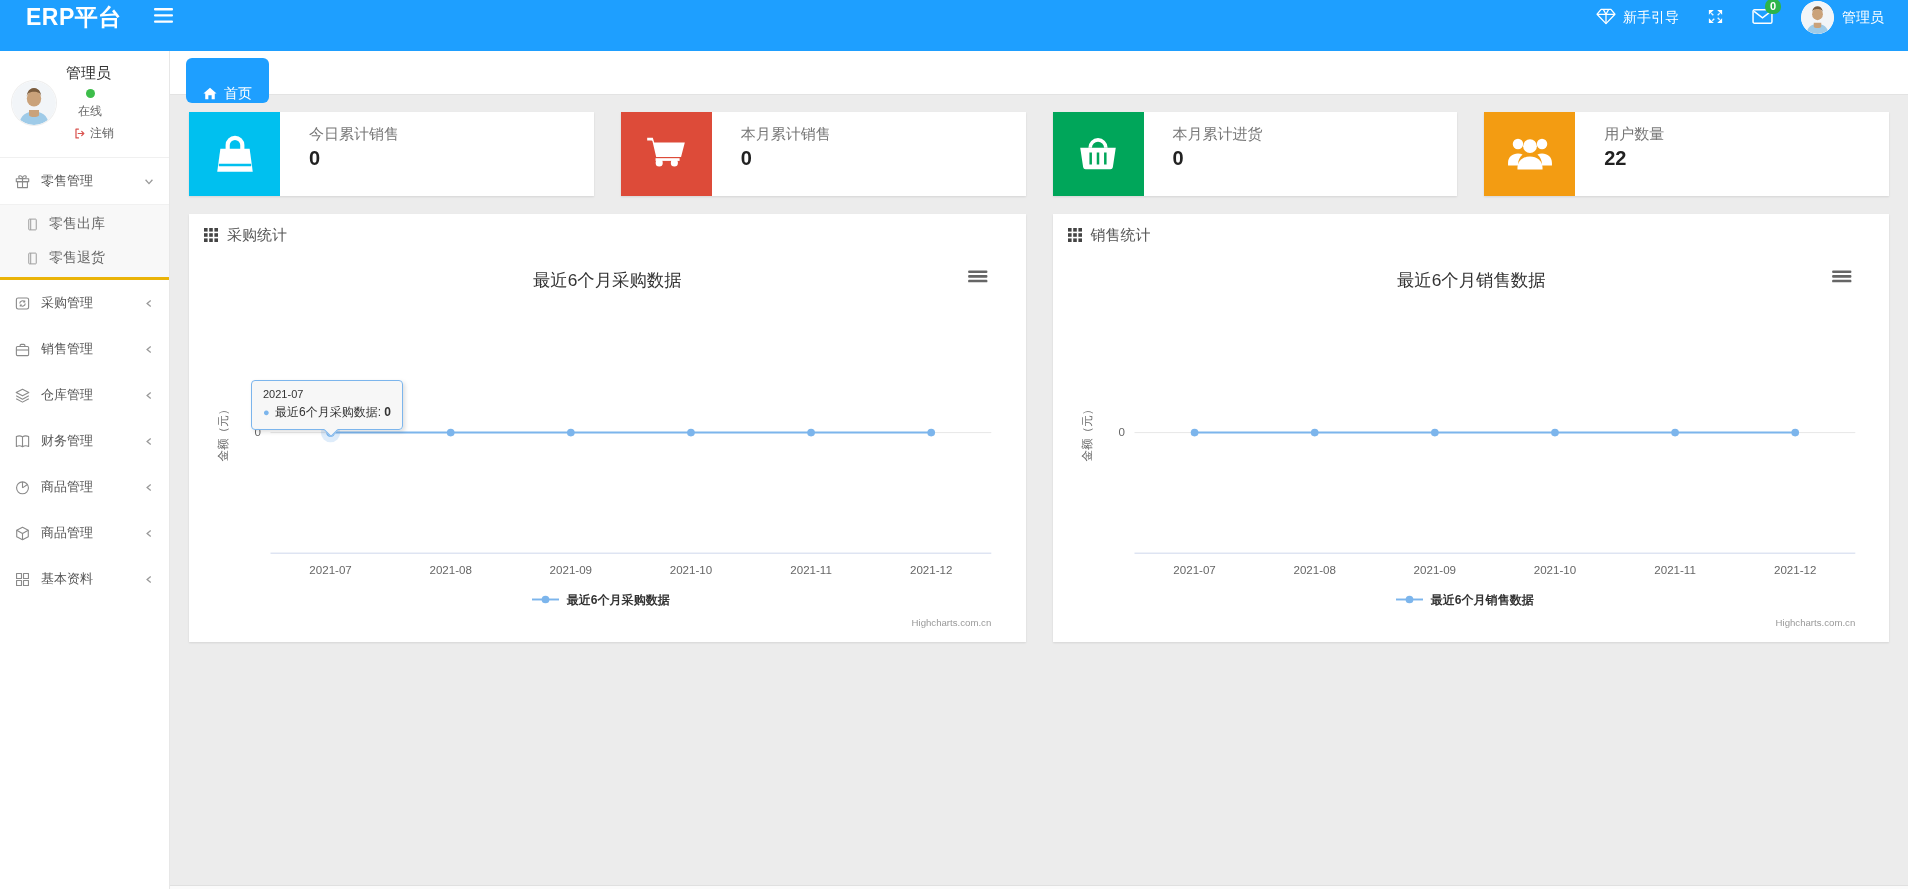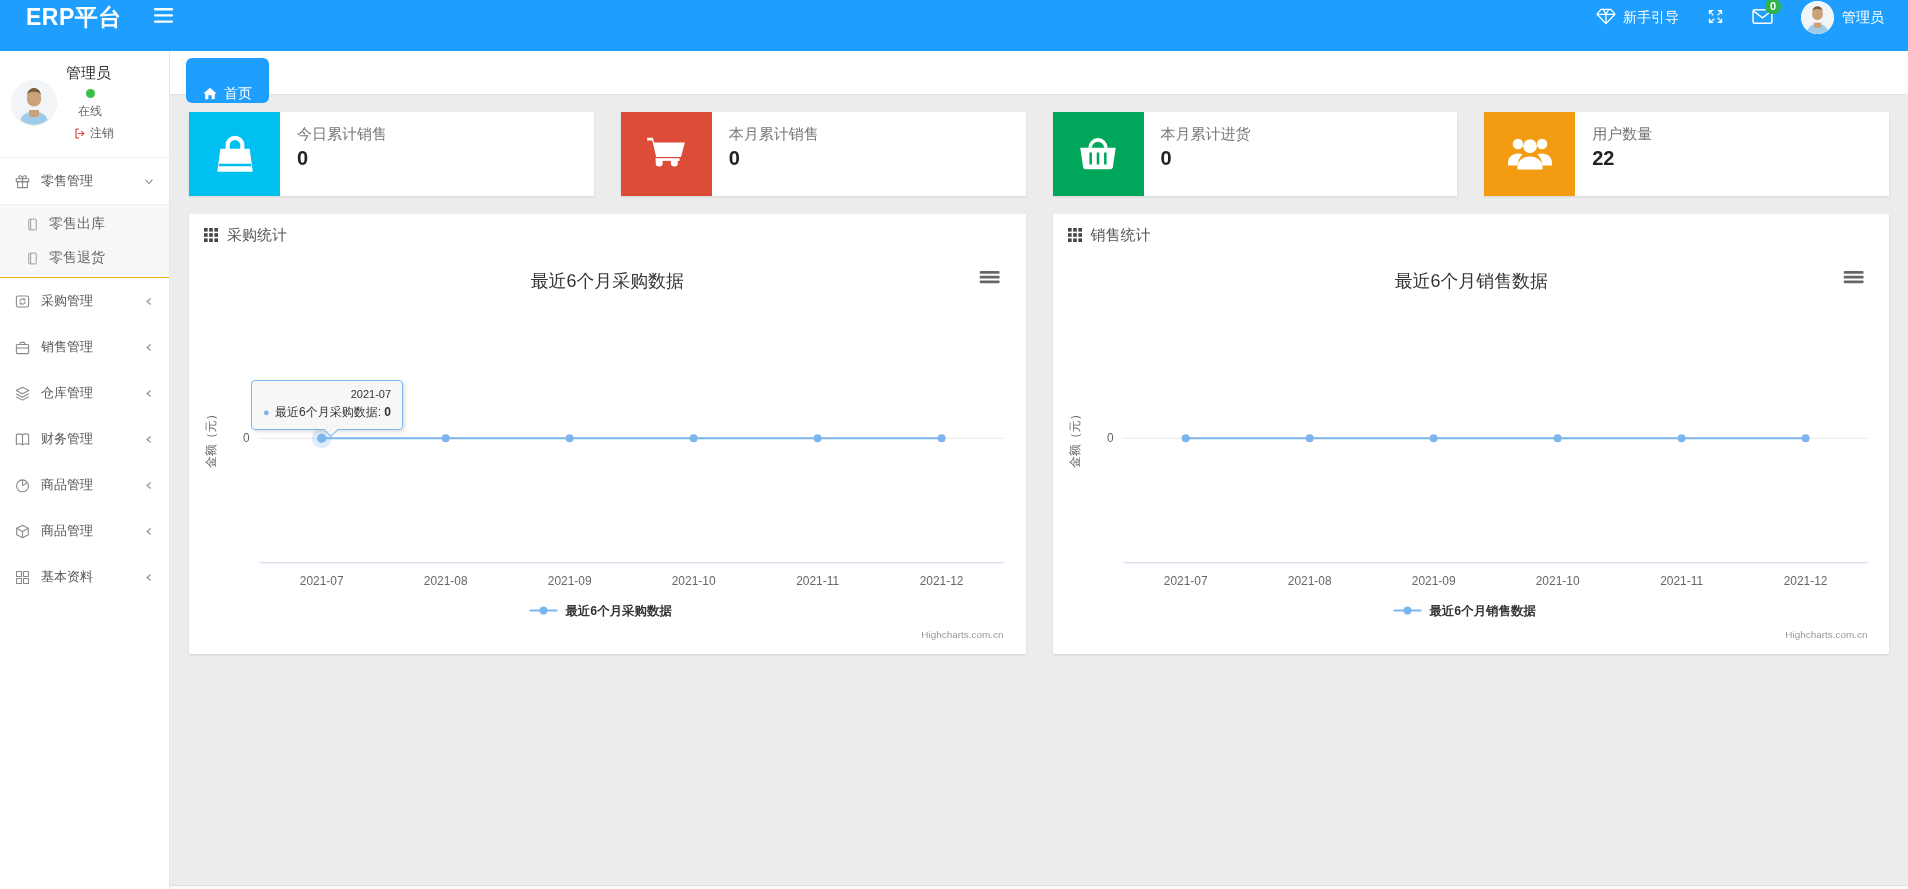--- a/index.html
+++ b/index.html
@@ -29,44 +29,44 @@
   .user-avatar { width:44px; height:44px; border-radius:50%; overflow:hidden; flex:none; box-shadow:0 0 0 1px #eee; }
   .user-name { font-size:15px; color:#333; margin-bottom:6px; }
   .user-meta { font-size:12px; color:#666; display:flex; align-items:center; gap:5px;flex-direction:column; }
   .dot { width:9px; height:9px; border-radius:50%; background:#3dbd4a; display:inline-block; }
   .logout { color:#666; display:flex; align-items:center; gap:4px; margin-left:7px; cursor:pointer; }
   .logout .li { color:#d9534f; display:flex; }
   .menu-item { height:46px; display:flex; align-items:center; gap:10px; padding:0 14px;
                font-size:13px; color:#555; cursor:pointer; }
   .menu-item .mi { color:#8a8a8a; display:flex; flex:none; }
   .chev { margin-left:auto; color:#999; display:flex; }
-  .submenu { background:#f8f8f8; border-top:1px solid #f1f1f1; border-bottom:1px solid #eab308; padding:2px 0; }
+  .submenu { background:#f8f8f8; border-top:1px solid #f1f1f1; border-bottom:3px solid #eab308; padding:2px 0; }
   .sub-item { height:34px; display:flex; align-items:center; gap:9px; padding:0 14px 0 25px;
               font-size:14px; color:#666; cursor:pointer; }
   .sub-item .mi { color:#9b9b9b; display:flex; }
 
   
   .main { margin-left:170px; height:838px; position:relative; }
   .tabbar { height:44px; background:#fff; border-bottom:1px solid #e3e3e3; position:relative; }
   .tab { position:absolute; left:16px; top:7px; height:45px; display:inline-flex; align-items:flex-end;
          gap:7px; padding:0 17px; background:#1e9fff; color:#fff; font-size:14px; border-radius:6px; cursor:pointer; }
   .content { padding:17px 19px; }
   .cards { display:flex; gap:27px; }
   .card { flex:1; height:84px; background:#fff; display:flex; box-shadow:0 1px 2px rgba(0,0,0,.10); overflow:hidden; }
   .card-icon { width:91px; flex:none; display:flex; align-items:center; justify-content:center; }
   .card-icon svg { width:46px; height:46px; }
-  .card-info { padding:13px 17px; min-width:0; }
+  .card-info { padding:13px 29px; min-width:0; }
   .card-label { font-size:15px; color:#777; }
   .card-value { font-size:20px; font-weight:700; color:#222; margin-top:3px; }
 
   .panels { display:flex; gap:27px; margin-top:18px; }
   .panel { flex:1; background:#fff; box-shadow:0 1px 2px rgba(0,0,0,.10); padding-bottom:10px; }
   .panel-header { height:42px; display:flex; align-items:center; gap:9px; padding:0 15px; font-size:15px; color:#555; }
   .panel-header .gi { display:flex; color:#444; }
-  .chart-wrap { position:relative; padding:0 0;text-align:right; }
+  .chart-wrap { position:relative; padding:0 13px; }
   svg.chart { width:100%; display:block; }
 
   
   .hc-tooltip { position:absolute; left:62px; top:124px; background:rgba(247,247,247,.97);
                 border:1px solid #7cb5ec; border-radius:4px; padding:7px 11px 8px; font-size:12px;
                 color:#333; white-space:nowrap; box-shadow:2px 2px 4px rgba(0,0,0,.13); z-index:6; }
   .hc-tooltip .tt-date { margin-bottom:4px; font-size:11px; }
   .hc-tooltip .tt-row b { font-weight:700; }
   .hc-tooltip .tt-dot { font-size:11px; margin-right:2px; }
   .tt-arrow { position:absolute; left:74px; bottom:-6px; width:10px; height:10px;

